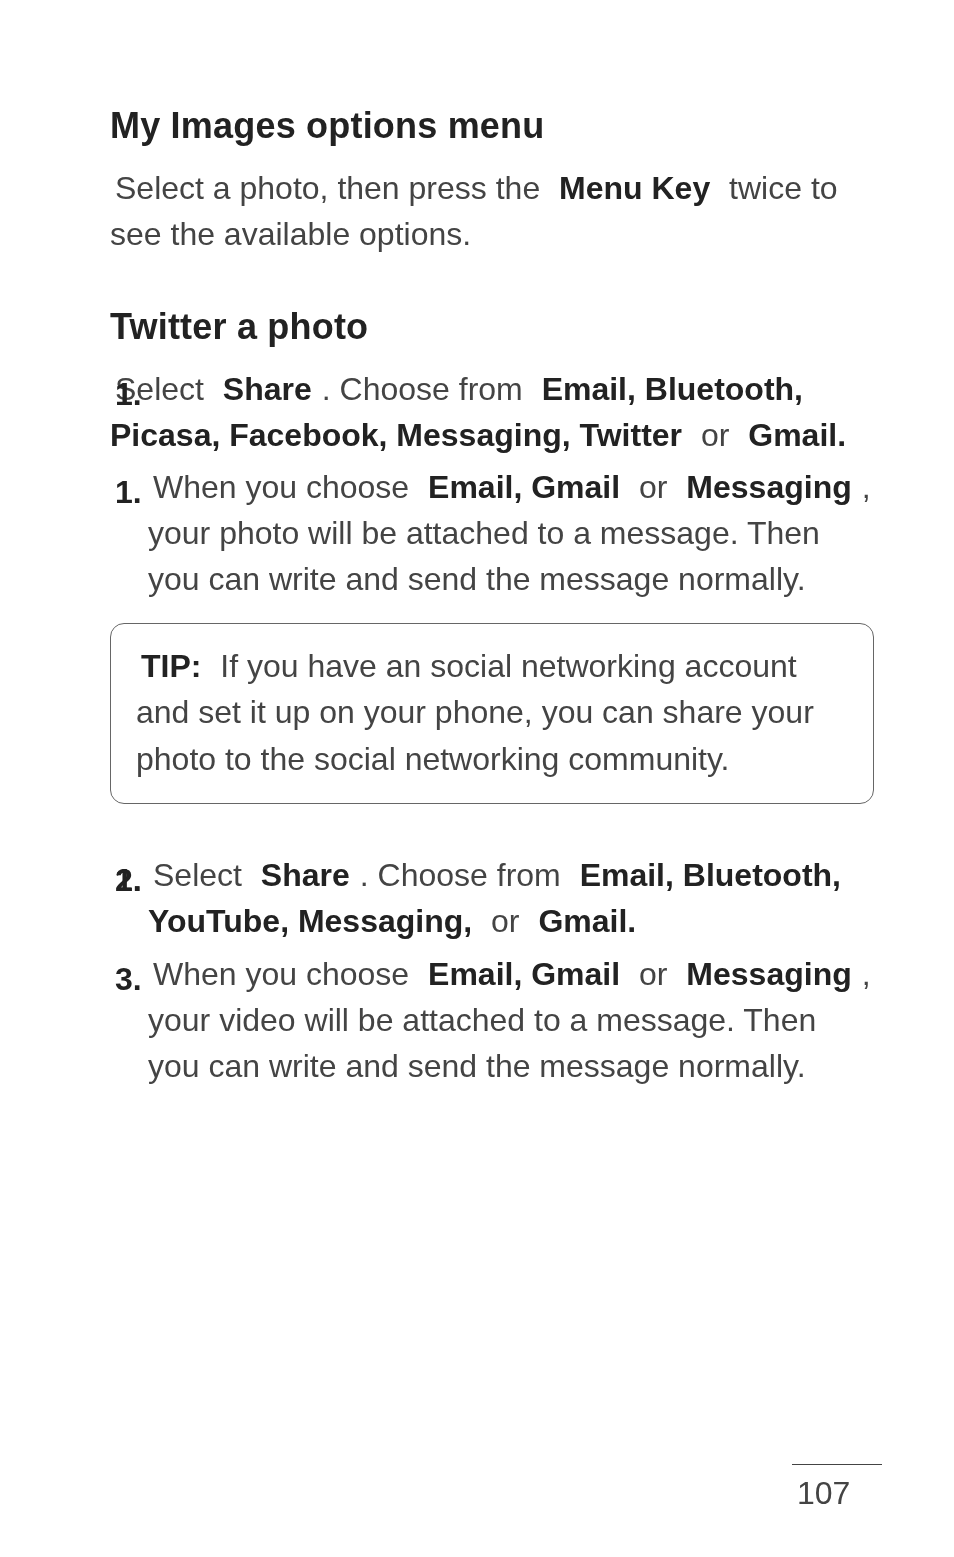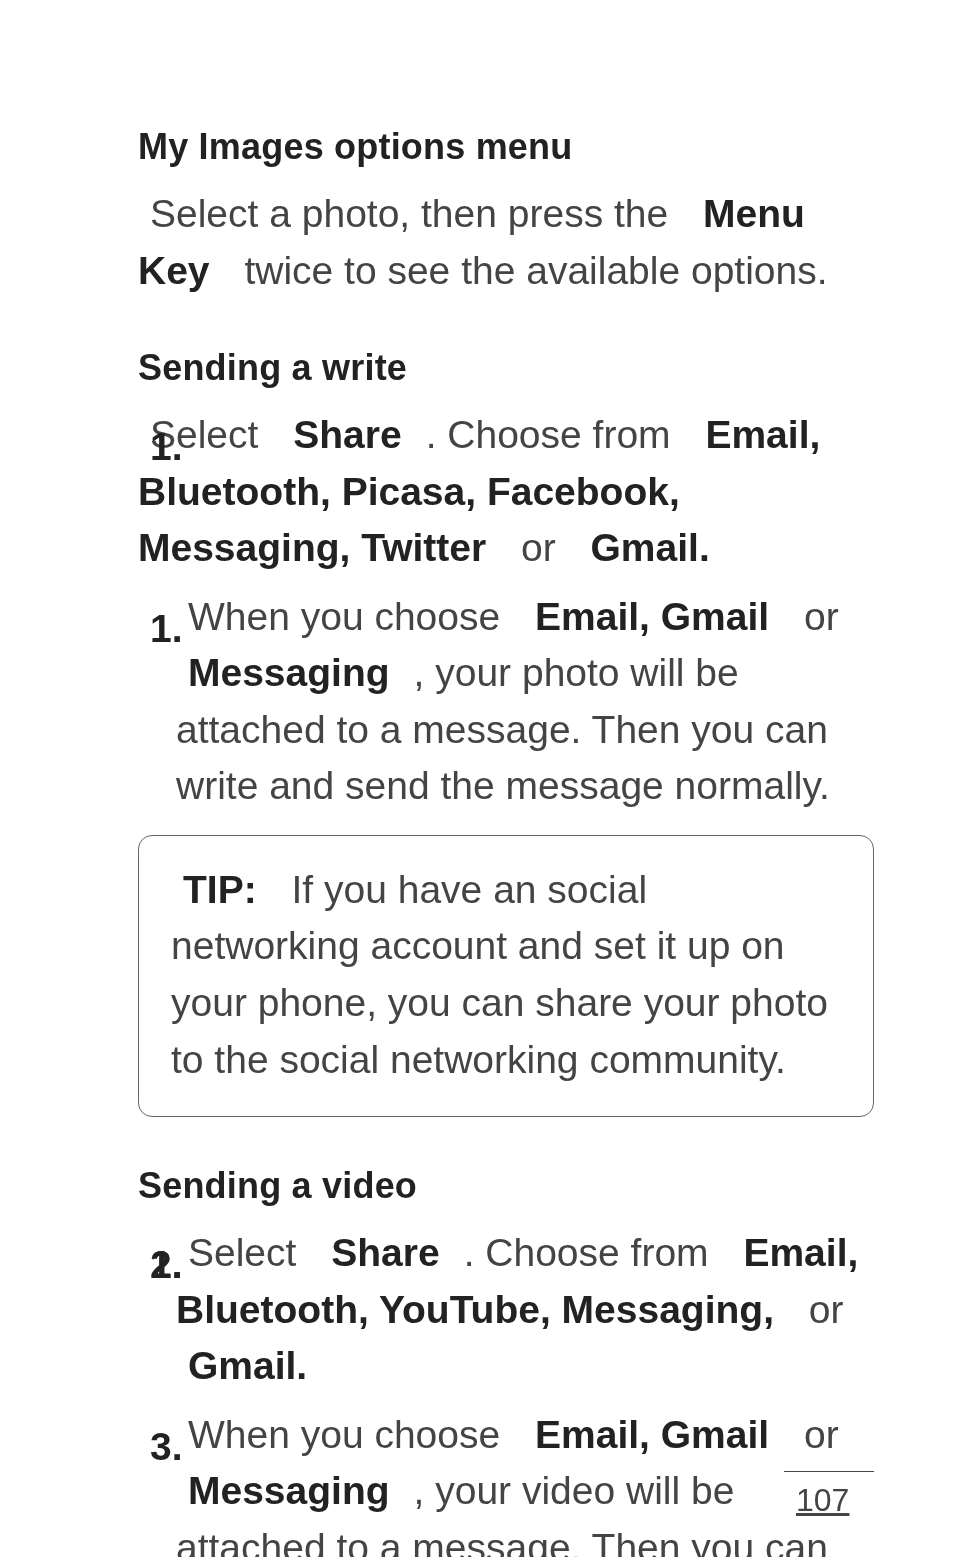--- a/index.html
+++ b/index.html
@@ -1,34 +1,34 @@
 <!DOCTYPE html>
 <html><head>
 <meta charset="utf-8">
 <style>
-  * { box-sizing: border-box; margin: 12px; padding: 0; }
+  * { box-sizing: border-box; margin: 5px; padding: 0; }
   html, body { width: 954px; height: 1557px; }
   body {
     font-family: "Helvetica Neue", Helvetica, Arial, sans-serif;
     font-weight: 300;
     background: #fff;
     color: #333;
     padding: 90px 80px 60px 90px;
     position: relative;
   }
   .section { margin-bottom: 48px; }
   h2 {
     font-size: 36px;
     font-weight: 600;
     color: #222;
     margin-bottom: 18px;
     letter-spacing: 0.2px;
   }
   p, li {
-    font-size: 39px;
+    font-size: 32px;
     line-height: 1.45;
     color: #444;
     font-weight: 300;
   }
   .b { font-weight: 600; color: #222; }
   ol { list-style: none; padding: 0; margin: 0; }
   ol li { padding-left: 38px; position: relative; margin-bottom: 6px; }
   ol li .num {
     position: absolute;
     left: 0;
@@ -39,25 +39,24 @@
   .tip-box {
     border: 1px solid #666;
     border-radius: 14px;
     padding: 14px 32px 16px 20px;
     margin-top: 20px;
   }
   .tip-box p { color: #444; }
   .footer {
     position: absolute;
     bottom: 50px;
-    right: 80px;
+    right: 72px;
     font-size: 32px;
     color: #444;
     font-weight: 300;
-    text-decoration: underline;
   }
   .footer .rule {
     display: block;
     width: 90px;
     border-top: 1px solid #444;
     margin-left: auto;
     margin-bottom: 10px;
   }
   .para-after-list { margin-top: 4px; }
 </style>
@@ -65,21 +64,21 @@
 <body>
 
 <div class="section">
   <h2>My Images options menu</h2>
   <p>
     <span>Select a photo, then press the </span><span class="b">Menu Key</span><span> twice to see the available options.</span>
   </p>
 </div>
 
 <div class="section">
-  <h2>Sending a write</h2>
+  <h2>Twitter a photo</h2>
   <ol>
     <li>
       <span class="num">1.</span>
     </li>
   </ol>
   <p class="para-after-list">
     <span>Select </span><span class="b">Share</span><span>. Choose from </span><span class="b">Email, Bluetooth, Picasa, Facebook, Messaging, Twitter</span><span> or </span><span class="b">Gmail.</span>
   </p>
   <ol>
     <li>
@@ -88,21 +87,20 @@
     </li>
   </ol>
   <div class="tip-box">
     <p>
       <span class="b">TIP:</span><span> If you have an social networking account and set it up on your phone, you can share your photo to the social networking community.</span>
     </p>
   </div>
 </div>
 
 <div class="section">
-  <h2>Sending a video</h2>
   <ol>
     <li>
       <span class="num">1.</span>
     </li>
     <li>
       <span class="num">2.</span>
       <span>Select </span><span class="b">Share</span><span>. Choose from </span><span class="b">Email, Bluetooth, YouTube, Messaging,</span><span> or </span><span class="b">Gmail.</span>
     </li>
     <li>
       <span class="num">3.</span>

